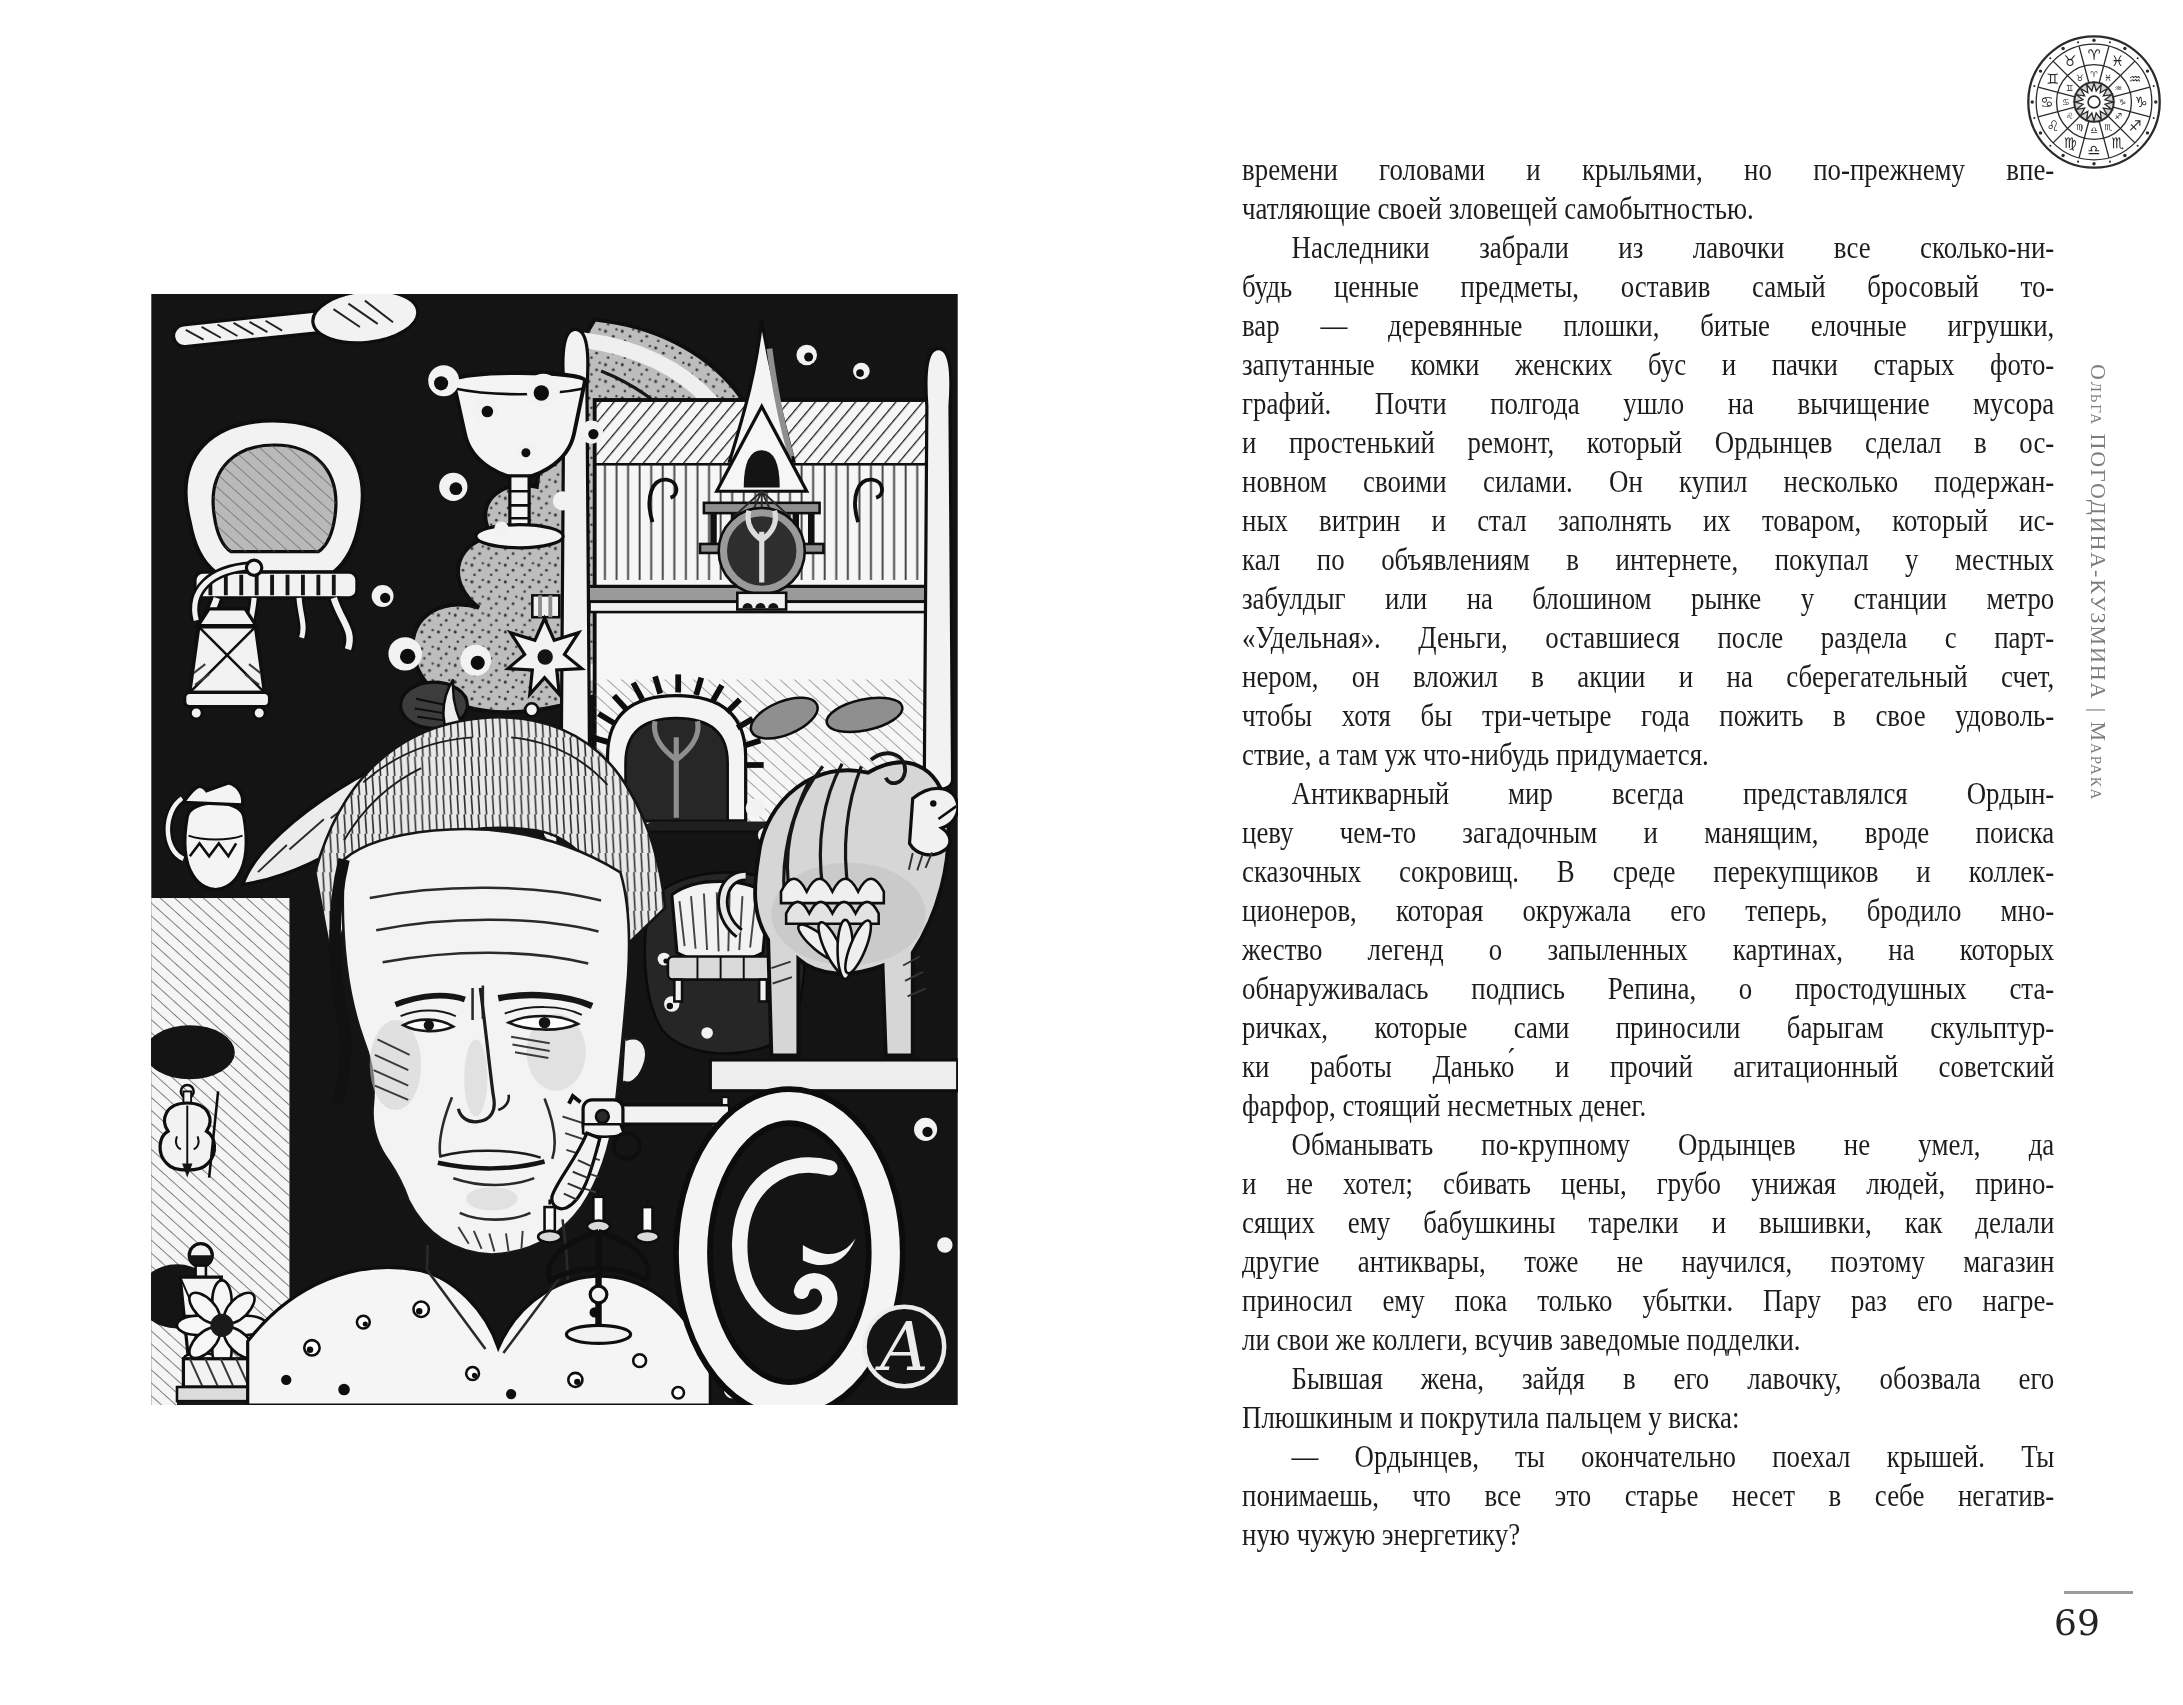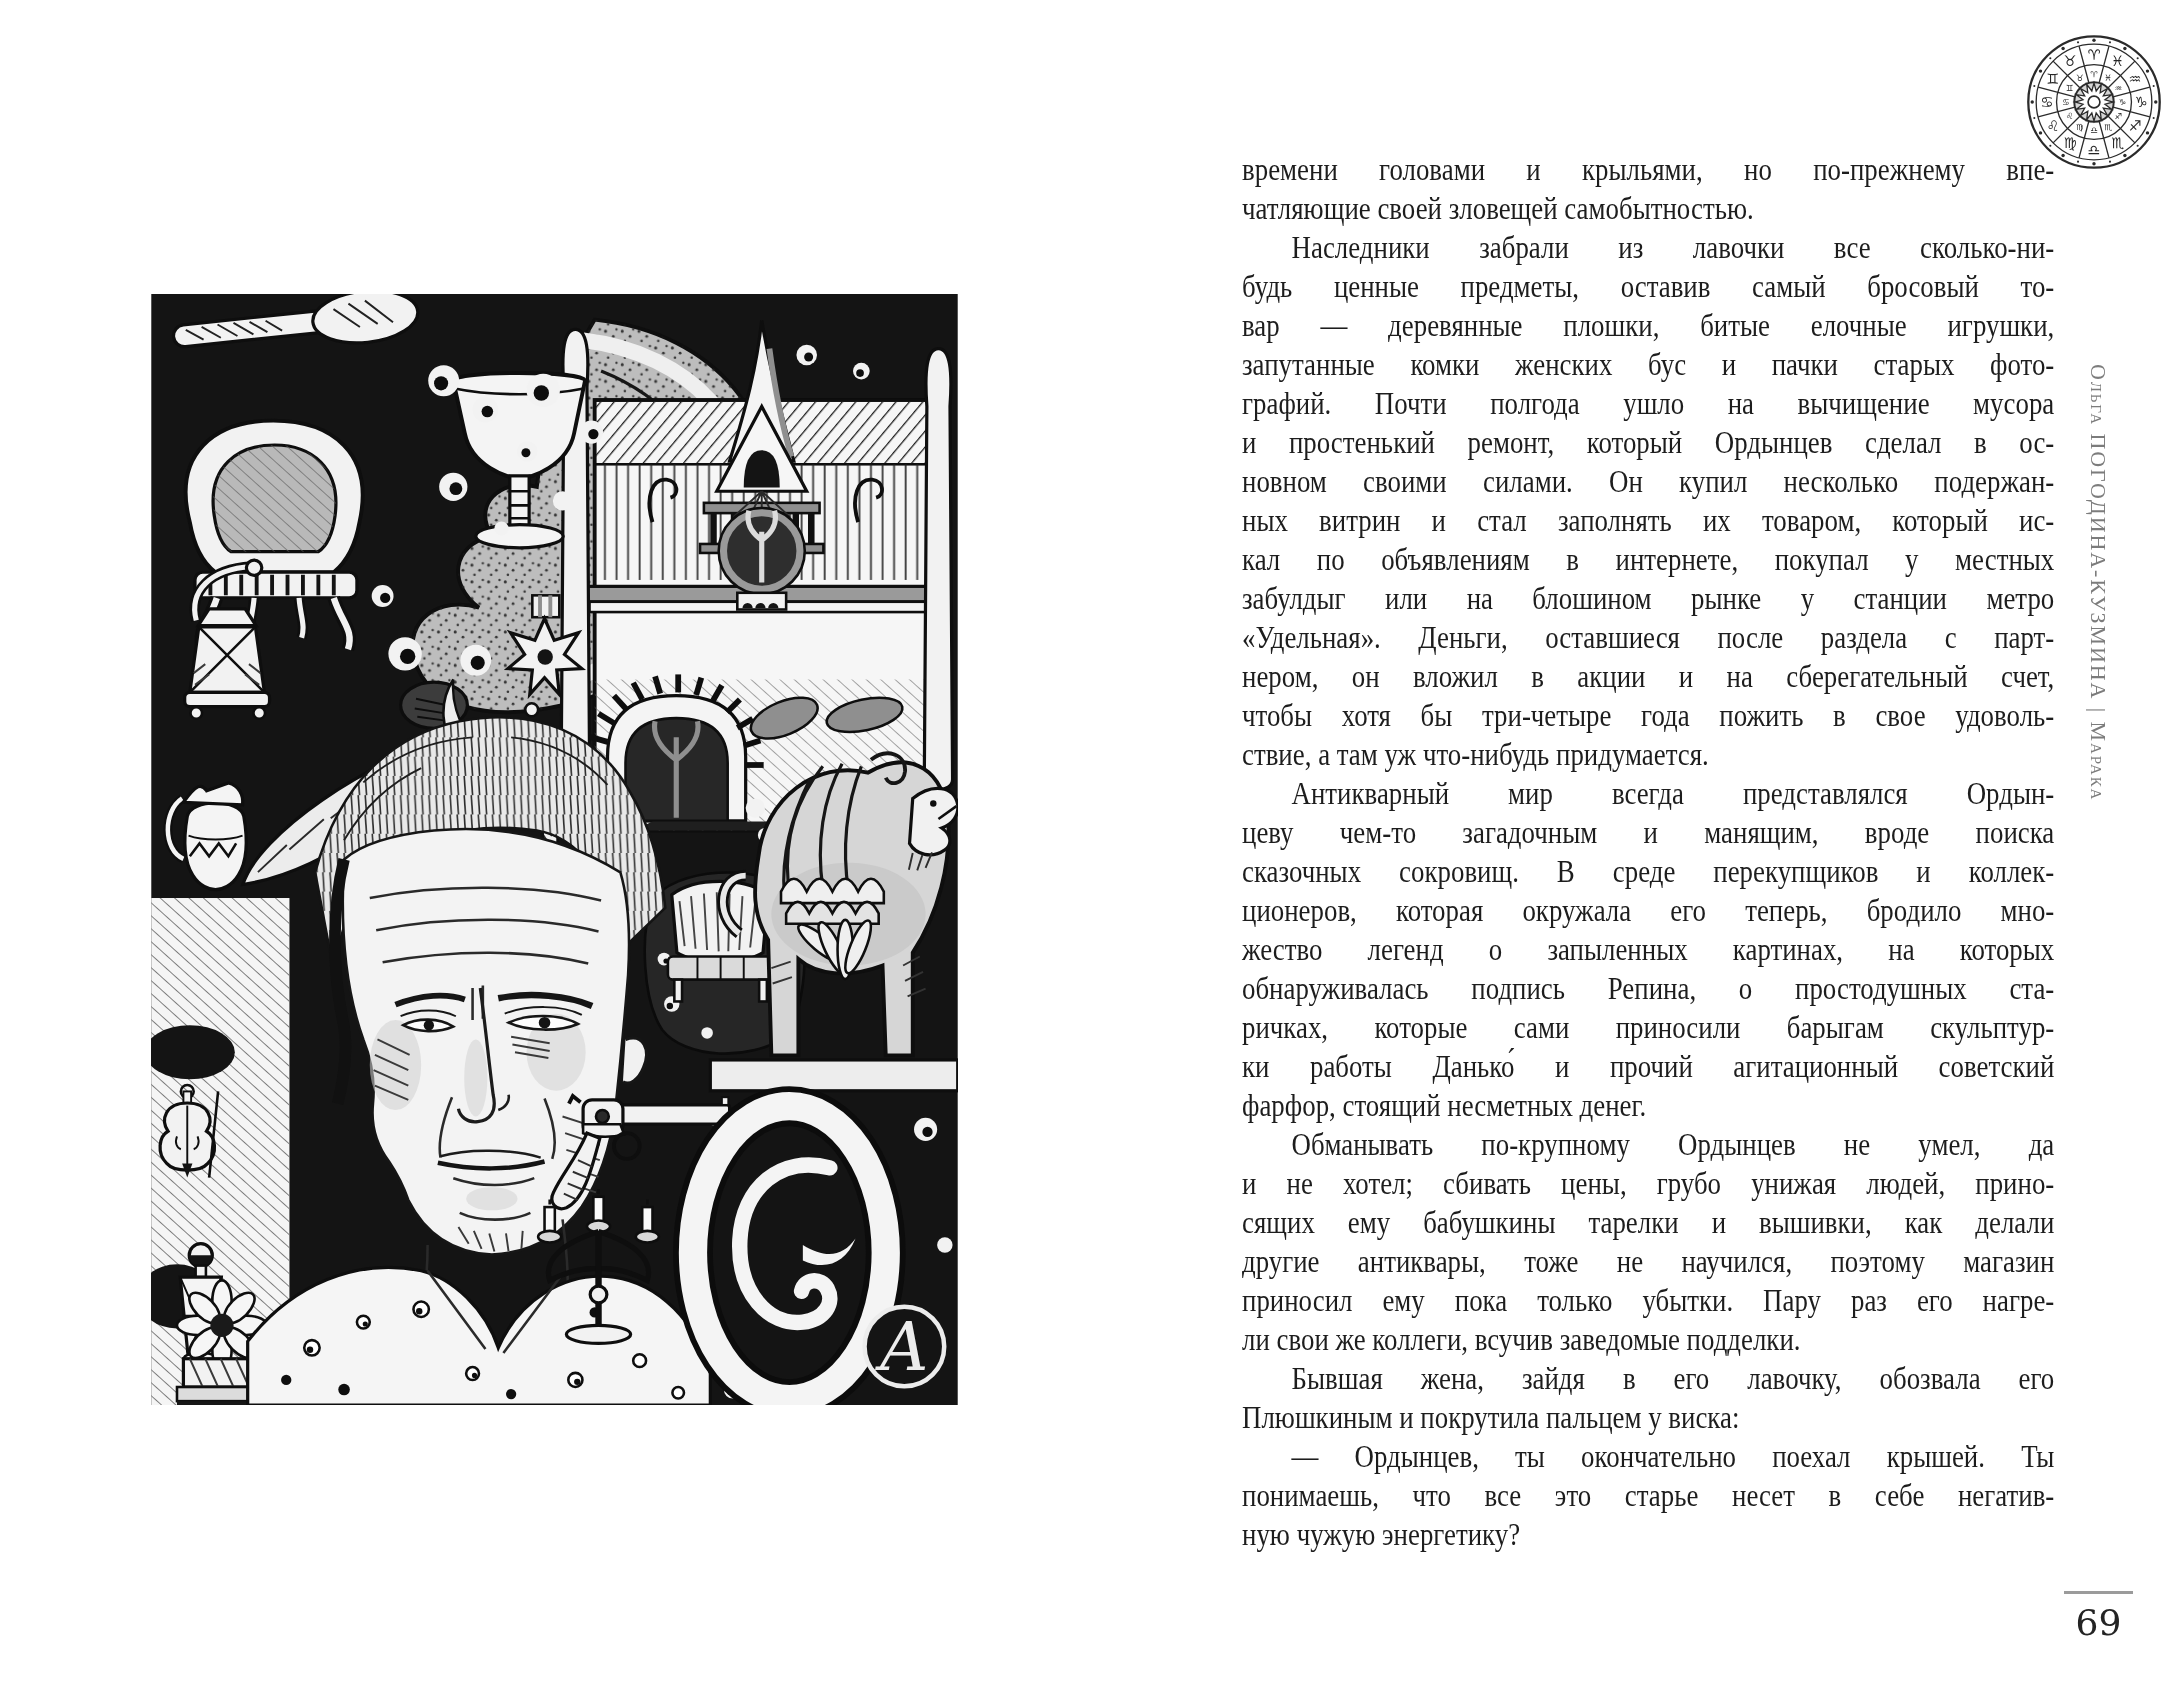--- a/index.html
+++ b/index.html
@@ -24,21 +24,21 @@
   .runtitle{
     position:absolute;left:2111px;top:364px;
     transform:rotate(90deg);transform-origin:0 0;
     font-size:22px;letter-spacing:1.9px;color:#7c7c7c;
     font-variant:small-caps;white-space:nowrap;
     font-family:"Liberation Serif", serif;
   }
   
   .folio-rule{position:absolute;left:2064px;top:1591px;width:69px;height:3.2px;background:#9b9b9b;}
   .folio{
-    position:absolute;left:2054px;top:1602px;width:89px;text-align:center;
+    position:absolute;left:2054px;top:1602px;width:89px;
     font-size:36px;color:#242424;font-family:"DejaVu Serif", serif;
   }
   
   #zodiac{position:absolute;left:2025px;top:33px;width:138px;height:138px;}
   #illu{position:absolute;left:151px;top:294px;width:807px;height:1111px;}
 </style>
 </head>
 <body>
 
 <svg id="illu" viewBox="0 0 1255 1729">

